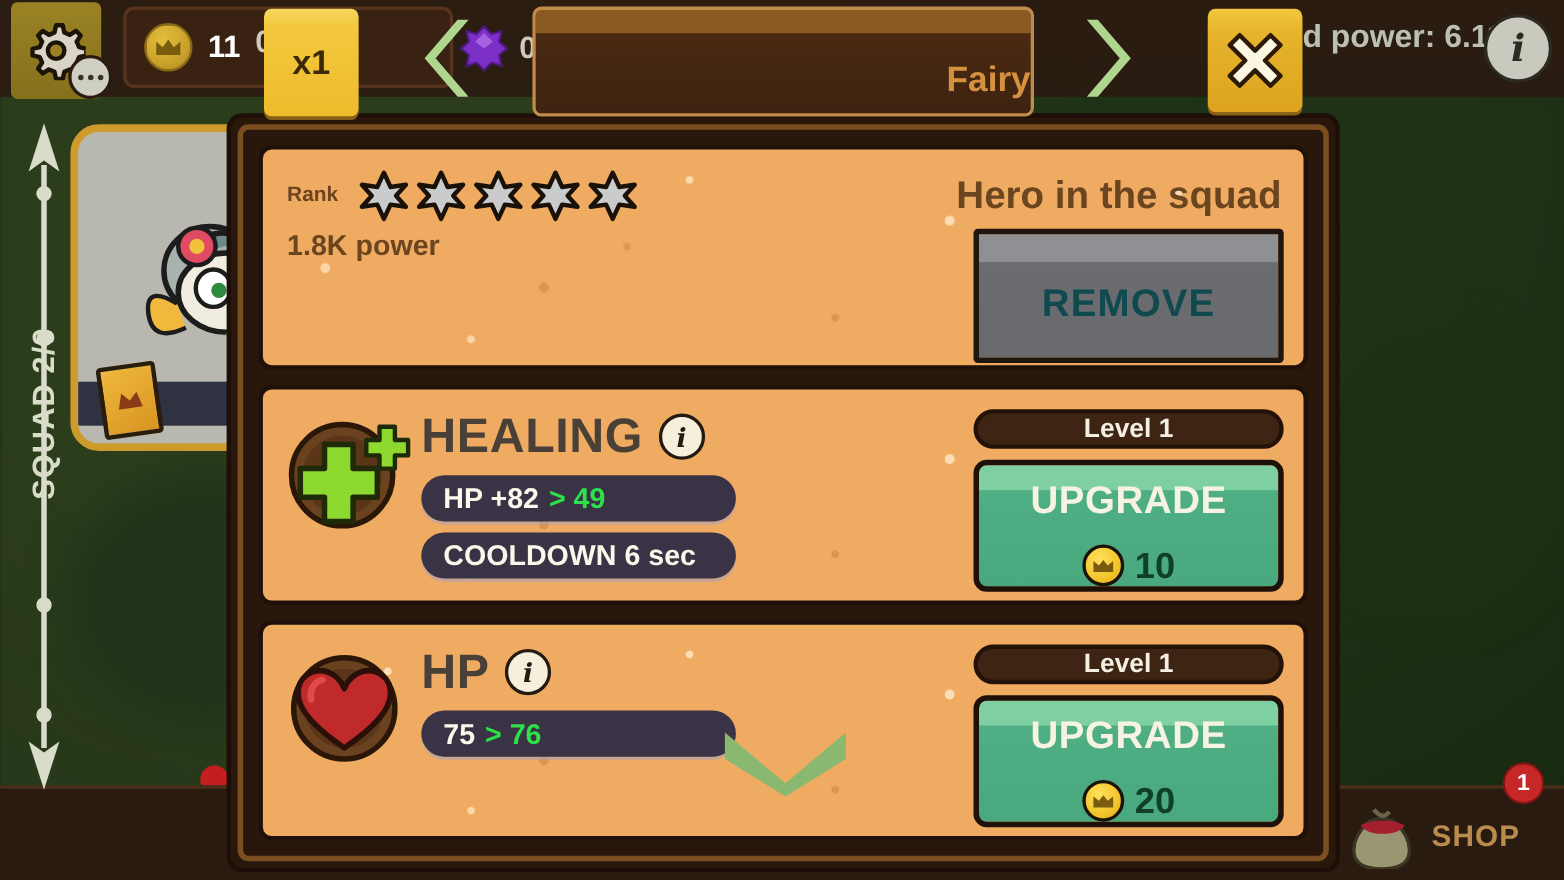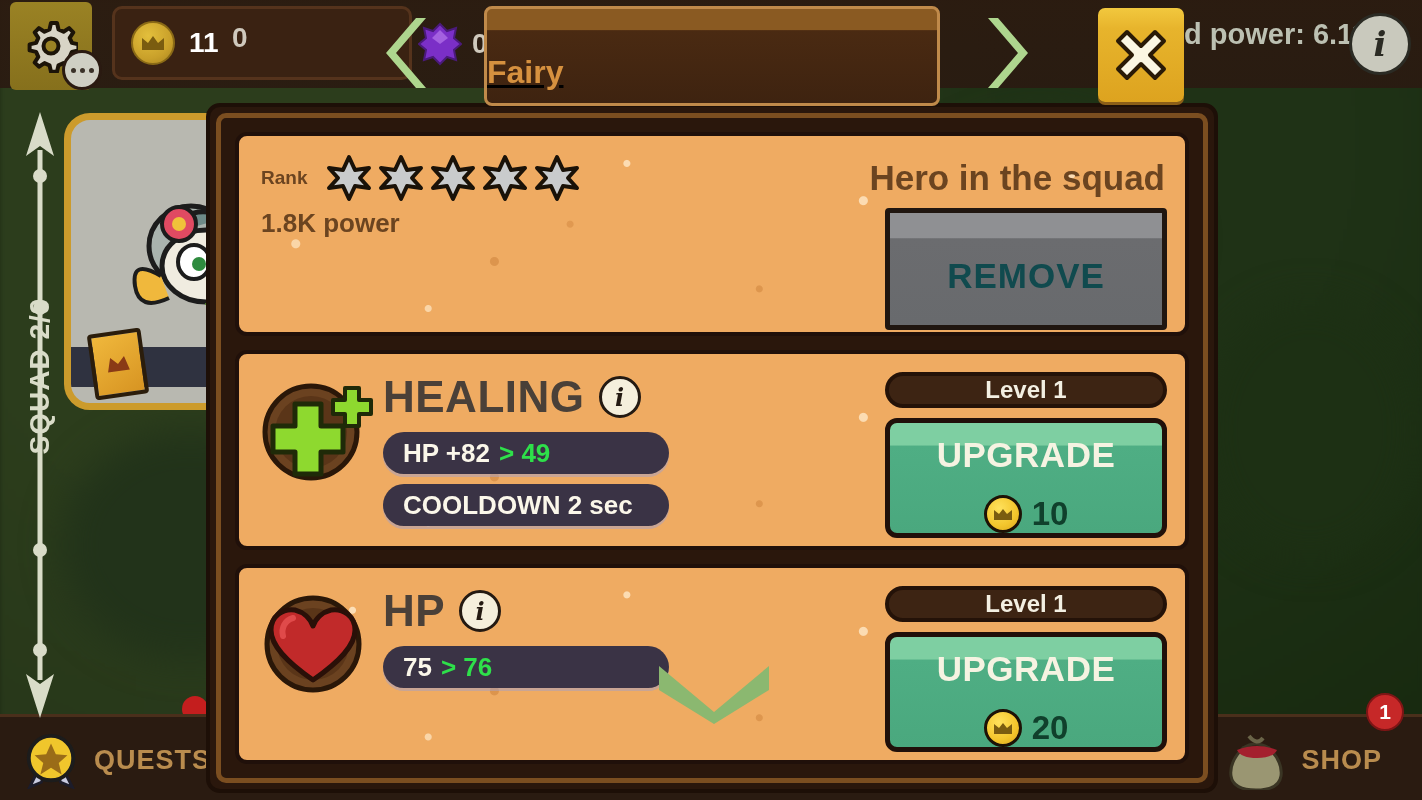--- a/index.html
+++ b/index.html
@@ -93,23 +93,22 @@
     position: absolute; width: 56px; height: 78px;
   }
   .chev-left { left: 382px; top: 14px; }
   .chev-right { left: 976px; top: 14px; }
 
   .name-plate {
     position: absolute; left: 484px; top: 6px; width: 456px; height: 100px;
     background: linear-gradient(180deg, #8a5a22 0%, #8a5a22 22%, #4a2a12 23%, #3e2310 100%);
     border: 3px solid #c08a4a;
     border-radius: 8px;
-    display: flex; align-items: flex-end; justify-content: flex-start;
+    display: flex; align-items: flex-end; justify-content: flex-end;
     padding-bottom: 12px;
-    text-decoration: underline;
   }
   .name-plate span {
     color: #d6913f; font-size: 32px; font-weight: bold;
     font-family: "Liberation Sans", sans-serif;
   }
 
   .close-btn {
     position: absolute; left: 1098px; top: 8px; width: 86px; height: 94px;
     background: linear-gradient(180deg, #f2c83e 0%, #e7b42c 22%, #dda31f 100%);
     border-radius: 7px;
@@ -360,29 +359,20 @@
       <span>5 / 1</span>
     </div>
     <div class="cardicon">
       <svg width="34" height="34" viewBox="0 0 34 34">
         <path d="M6 24 L10 10 L17 17 L24 10 L28 24 Z" fill="#8a3a16"></path>
       </svg>
     </div>
   </div>
 
   <div class="bottombar">
-    <div class="bb-item" style="left:22px;">
-      <svg class="medal" viewBox="0 0 60 60">
-        <path d="M16 42 L8 58 L20 53 L24 44 Z" fill="#c9cbe0" stroke="#1c1c2a" stroke-width="3"></path>
-        <path d="M44 42 L52 58 L40 53 L36 44 Z" fill="#c9cbe0" stroke="#1c1c2a" stroke-width="3"></path>
-        <circle cx="30" cy="28" r="23" fill="#f0c62c" stroke="#1c1c1c" stroke-width="4"></circle>
-        <path d="M30 13 L35 24 L47 25 L38 33 L41 45 L30 38 L19 45 L22 33 L13 25 L25 24 Z" fill="#9a6c18"></path>
-      </svg>
-      <span class="lbl">QUESTS</span>
-    </div>
 
     <div class="bb-item" style="right:40px;justify-content:flex-end;">
       <svg class="bag" viewBox="0 0 62 60">
         <path d="M18 18 q-14 14 -12 28 q2 14 25 14 q23 0 25 -14 q2 -14 -12 -28 Z" fill="#9a9672" stroke="#3a3524" stroke-width="3"></path>
         <path d="M18 18 q12 -8 26 0" fill="none" stroke="#3a3524" stroke-width="3"></path>
         <path d="M12 20 q20 -8 40 0 q-4 8 -20 8 q-16 0 -20 -8 Z" fill="#a4202e"></path>
         <path d="M24 6 q8 10 14 2" fill="none" stroke="#6a6448" stroke-width="4"></path>
       </svg>
       <span class="lbl">SHOP</span>
     </div>
@@ -409,20 +399,23 @@
     <div class="coin-panel">
       <div class="coin">
         <svg width="26" height="20" viewBox="0 0 26 20">
             <path d="M2 17 L2 5 L8 10 L13 3 L18 10 L24 5 L24 17 Z" fill="#7a5c10"></path>
           </svg>
       </div>
       <span class="coin-val">11</span>
     </div>
     <span class="coin-val2">0</span>
 
+    <div class="x1-btn">
+      <span>x1</span>
+    </div>
 
     <div class="gem-wrap">
       <svg class="gem" viewBox="0 0 44 44">
         <path d="M22 2 L29 9 L38 6 L36 16 L43 22 L36 28 L38 38 L29 35 L22 42 L15 35 L6 38 L8 28 L1 22 L8 16 L6 6 L15 9 Z" fill="#7b2fc7" stroke="#4a1a7a" stroke-width="2"></path>
         <path d="M22 8 L30 16 L22 22 L14 16 Z" fill="#a461e0"></path>
       </svg>
       <span class="gem-val">0</span>
     </div>
 
     <svg class="chev chev-left" viewBox="0 0 56 78">
@@ -492,21 +485,21 @@
             <span class="skill-title">HEALING</span>
             <div class="info-i">
               <span>i</span>
             </div>
           </div>
           <div class="pill">
             <span class="t1">HP +82</span>
             <span class="t2">&gt; 49</span>
           </div>
           <div class="pill">
-            <span class="t1">COOLDOWN 2 sec</span>
+            <span class="t1">COOLDOWN 6 sec</span>
             <span class="t2"></span>
           </div>
         </div>
 
         <div class="skill-right">
           <div class="level-pill">
             <span>Level 1</span>
           </div>
           <div class="upgrade-btn">
             <span class="ul">UPGRADE</span>

